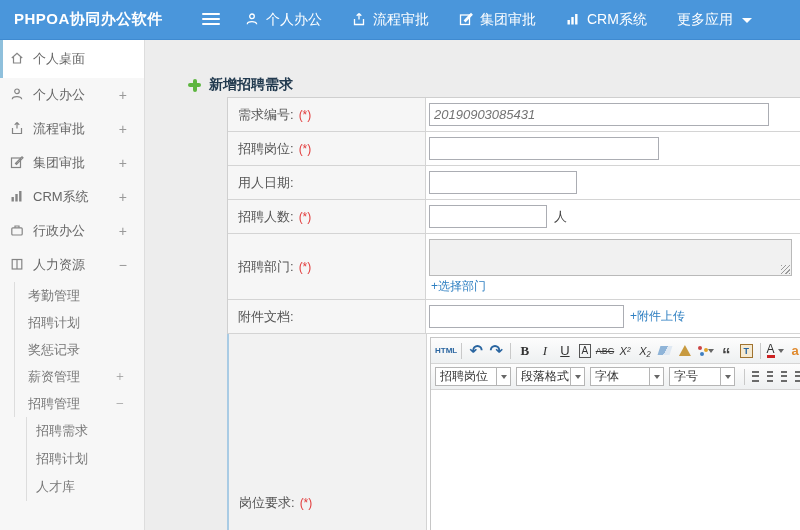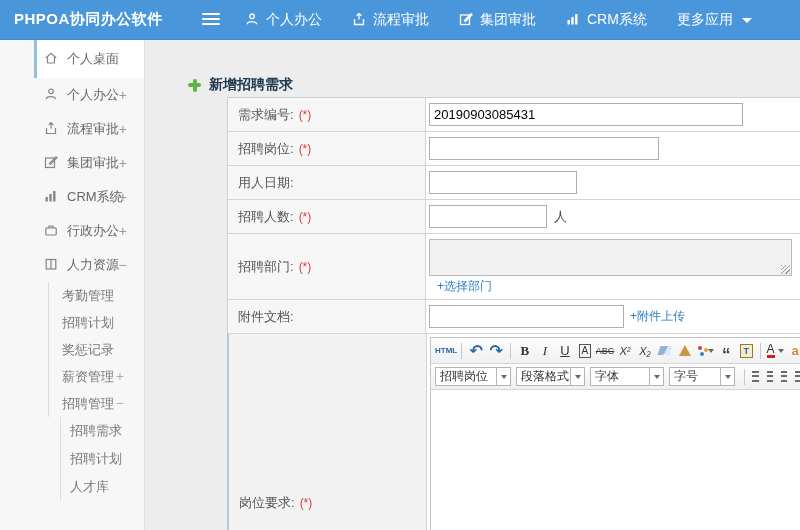--- a/index.html
+++ b/index.html
@@ -14,21 +14,21 @@
   .hamburger { position:absolute; left:202px; top:13px; width:18px; height:14px; cursor:pointer; }
   .hamburger i { display:block; height:2px; background:#fff; margin-bottom:3px; border-radius:1px; }
   .nav-menu { position:absolute; left:245px; top:0; height:40px; display:flex; align-items:center; }
   .nav-item { display:flex; align-items:center; margin-right:30px; font-size:14px; cursor:pointer; white-space:nowrap; }
   .nav-item svg { margin-right:7px; }
   .caret-down { width:0; height:0; border-left:5px solid transparent; border-right:5px solid transparent;
     border-top:5px solid #fff; margin-left:9px; display:inline-block; }
 
   
   .sidebar { position:absolute; left:0; top:40px; width:145px; height:490px;
-    background:#f7f7f7; border-right:1px solid #ddd; overflow:hidden;padding-left:34px; }
+    background:#f7f7f7; border-right:1px solid #ddd; overflow:hidden; }
   .side-item { display:flex; align-items:center; height:34px; padding-left:10px;
     font-size:13px; color:#666; cursor:pointer; position:relative; }
   .side-item svg { margin-right:9px; flex:0 0 auto; }
   .side-item .toggle { position:absolute; right:17px; color:#999; font-size:14px; }
   .side-item.active { height:38px; background:#fff; border-left:3px solid #8fc0dc; padding-left:7px; }
   .side-sub { height:27px; margin-left:14px; border-left:1px solid #ddd; padding-left:13px;
     display:flex; align-items:center; font-size:13px; color:#777; cursor:pointer; position:relative;font-family:Liberation Serif, serif; }
   .side-sub .toggle { position:absolute; right:20px; color:#999; font-size:14px; }
   .side-sub3 { height:28px; margin-left:26px; border-left:1px solid #ddd; padding-left:9px;
     display:flex; align-items:center; font-size:13px; color:#777; cursor:pointer; }
@@ -45,35 +45,35 @@
   .form-table { position:absolute; left:81px; top:57px; width:600px;
     border-top:1px solid #cfcfcf; border-left:1px solid #cfcfcf; background:#fff; }
   .frow { display:flex; border-bottom:1px solid #d4d4d4; }
   .fcell-label { flex:0 0 198px; background:#f6f6f6; border-right:1px solid #d4d4d4;
     display:flex; align-items:center; padding-left:10px; font-size:13px; color:#555; }
   .fcell-label .req { color:#e23b3b; margin-left:5px; font-size:12px; }
   .fcell-value { flex:1 1 auto; background:#fff; display:flex; align-items:center; padding:4px 0 4px 3px; }
   .h34 { height:34px; }
   .frow input[type=text] { border:1px solid #abadb3; height:23px; font-size:13px; padding:0 4px;
     font-family:"Liberation Sans","DejaVu Sans",sans-serif; background:#fff; outline:none; }
-  input.code-input { width:314px; height:25px; font-size:15px; color:#000000; }
+  input.code-input { width:340px; height:25px; font-size:15px; color:#737373;font-style:italic; }
   input.post-input { width:230px; height:25px; }
   input.date-input { width:148px; }
   input.num-input  { width:118px; }
   input.file-input { width:195px; }
   .suffix { font-size:13px; color:#444; margin-left:7px; }
   .blue-link { font-size:12px; color:#2e7fc1; text-decoration:none; cursor:pointer; margin-left:6px; }
 
   .row-dept { height:66px; }
   .row-dept .fcell-value { flex-direction:column; align-items:flex-start; padding-top:5px; }
   .dept-textarea { width:363px; height:44px; background:#f1f1f1; border:1px solid #b9b9b9;
     position:relative; }
   .resize-grip { position:absolute; right:1px; bottom:1px; width:9px; height:9px;
     background:repeating-linear-gradient(135deg,#9a9a9a 0 1px,transparent 1px 3px); }
-  .row-dept .blue-link { margin-top:2px; margin-left:8px; }
+  .row-dept .blue-link { margin-top:2px; margin-left:2px; }
 
   .row-req { height:197px; border-left:2px solid #a9cbe4; margin-left:-1px; border-bottom:none; }
   .row-req .fcell-label { background:#f2f2f2; align-items:flex-start; }
   .row-req .fcell-label .inner { margin-top:160px; display:flex; align-items:center; }
   .row-req .fcell-value { align-items:flex-start; padding:3px 0 0 3px; }
 
   
   .editor { width:380px; border:1px solid #c6c6c6; background:#fff; }
   .ed-toolbar { background:linear-gradient(#fdfdfd,#eef0f1); border-bottom:1px solid #d5d5d5;
     display:flex; align-items:center; height:26px; padding:0 4px; overflow:hidden; white-space:nowrap; }

